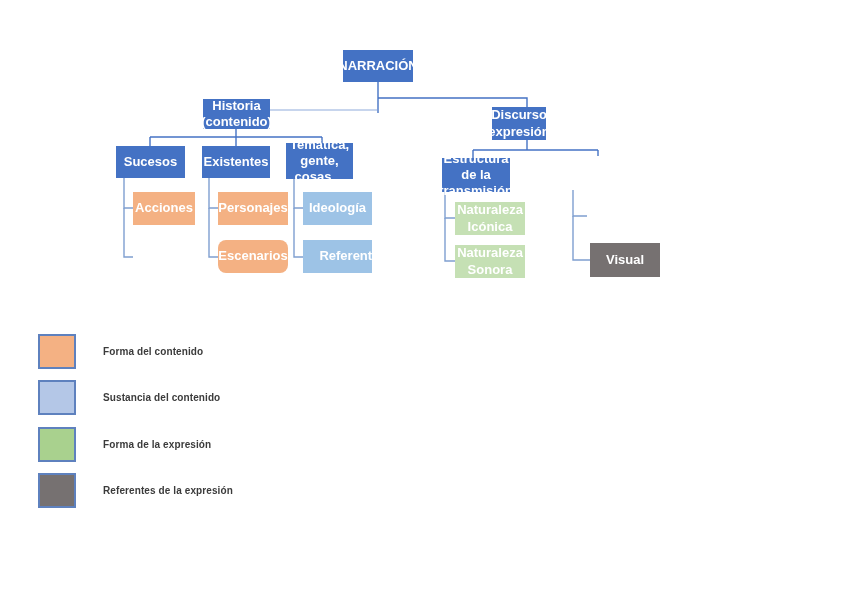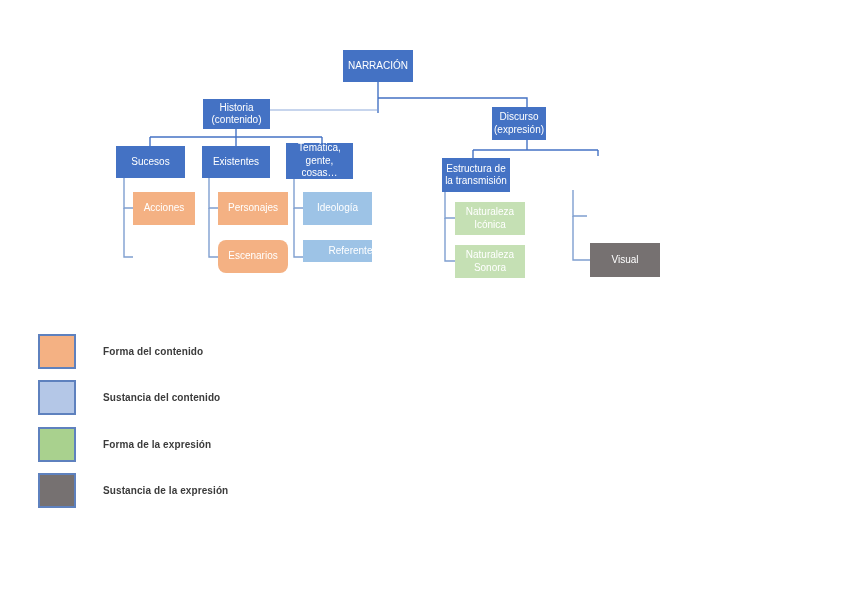--- a/index.html
+++ b/index.html
@@ -24,22 +24,22 @@
     z-index: 1;
   }
   .node {
     position: absolute;
     z-index: 2;
     display: flex;
     align-items: center;
     justify-content: center;
     text-align: center;
     color: #ffffff;
-    font-size: 10px;
-    font-weight: 400;
+    font-size: 13px;
+    font-weight: 700;
     line-height: 1.25;
     padding: 1px 2px;
     box-sizing: border-box;
   }
   .legend {
     position: absolute;
     z-index: 2;
   }
   .legend-row {
     position: absolute;
@@ -122,21 +122,21 @@
 
   <div class="node" style="left: 133px; top: 192px; width: 62px; height: 33px; background: rgb(244, 177, 131);">Acciones</div>
 
 
   <div class="node" style="left: 218px; top: 192px; width: 70px; height: 33px; background: rgb(244, 177, 131);">Personajes</div>
 
   <div class="node" style="left: 218px; top: 240px; width: 70px; height: 33px; background: rgb(244, 177, 131); border-radius: 8px;">Escenarios</div>
 
   <div class="node" style="left: 303px; top: 192px; width: 69px; height: 33px; background: rgb(157, 195, 230);">Ideología</div>
 
-  <div class="node" style="left: 303px; top: 240px; width: 69px; height: 22px; background: rgb(157, 195, 230); padding-left: 33px;">Referentes</div>
+  <div class="node" style="left: 303px; top: 240px; width: 69px; height: 33px; background: rgb(157, 195, 230); padding-left: 33px;">Referentes</div>
 
   <div class="node" style="left: 455px; top: 202px; width: 70px; height: 33px; background: rgb(197, 224, 180);">Naturaleza Icónica</div>
 
   <div class="node" style="left: 455px; top: 245px; width: 70px; height: 33px; background: rgb(197, 224, 180);">Naturaleza Sonora</div>
 
 
   <div class="node" style="left: 590px; top: 243px; width: 70px; height: 34px; background: rgb(118, 113, 113);">Visual</div>
 
   <div class="legend">
     <div class="legend-row" style="left:38px; top:334px;">
@@ -146,17 +146,17 @@
     <div class="legend-row" style="left:38px; top:380px;">
       <span class="swatch" style="background: rgb(180, 199, 231);"></span>
       <span class="legend-label">Sustancia del contenido</span>
     </div>
     <div class="legend-row" style="left:38px; top:427px;">
       <span class="swatch" style="background: rgb(169, 209, 142);"></span>
       <span class="legend-label">Forma de la expresión</span>
     </div>
     <div class="legend-row" style="left:38px; top:473px;">
       <span class="swatch" style="background: rgb(118, 113, 113);"></span>
-      <span class="legend-label">Sustancia de la expresión</span>
+      <span class="legend-label">Referentes de la expresión</span>
     </div>
   </div>
 
 </div>
 
 </body></html>

